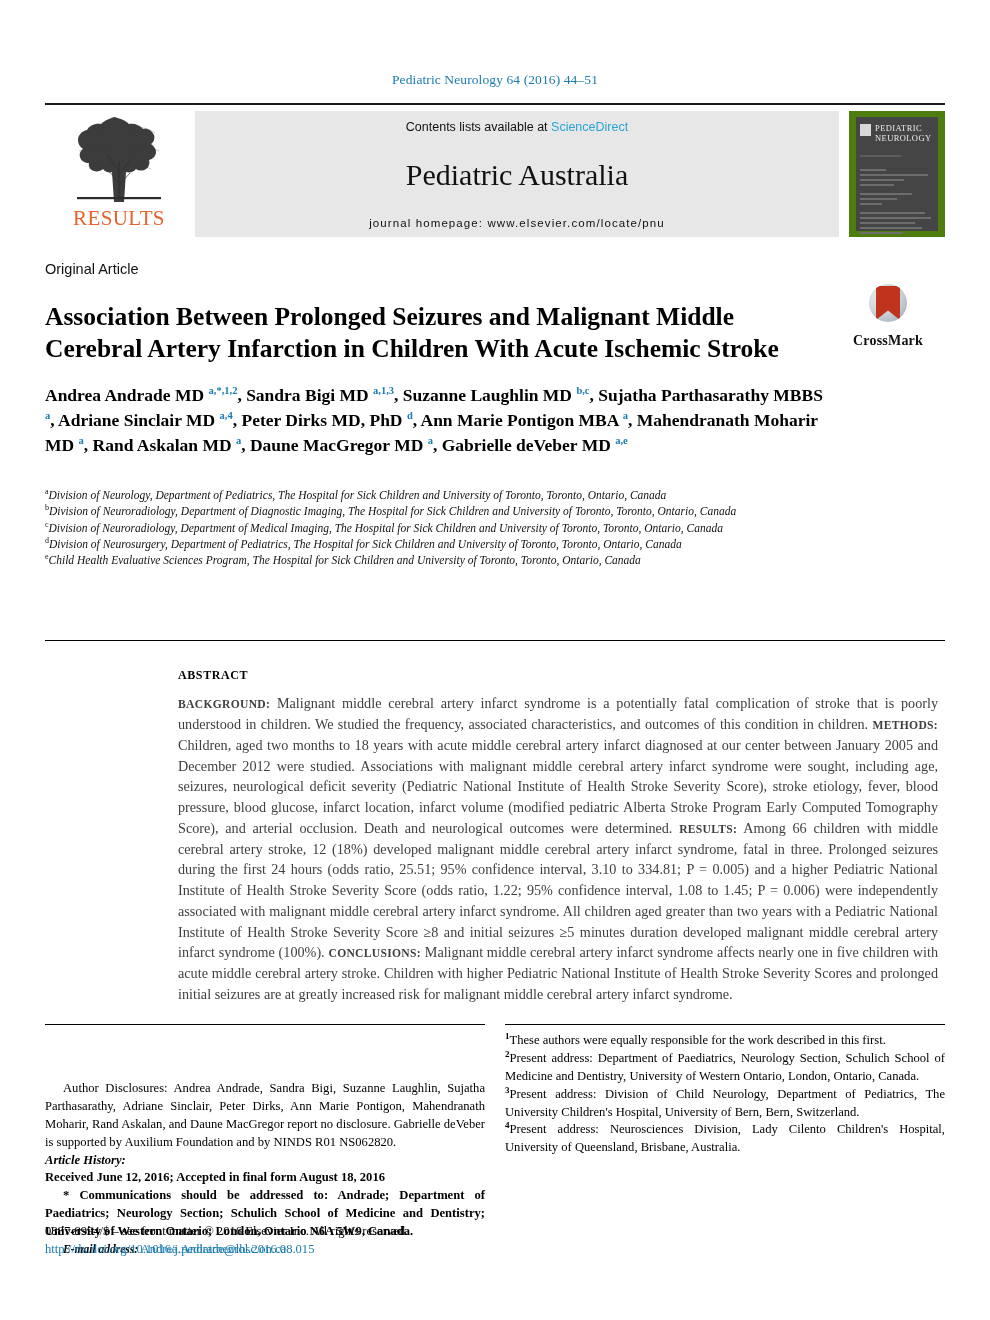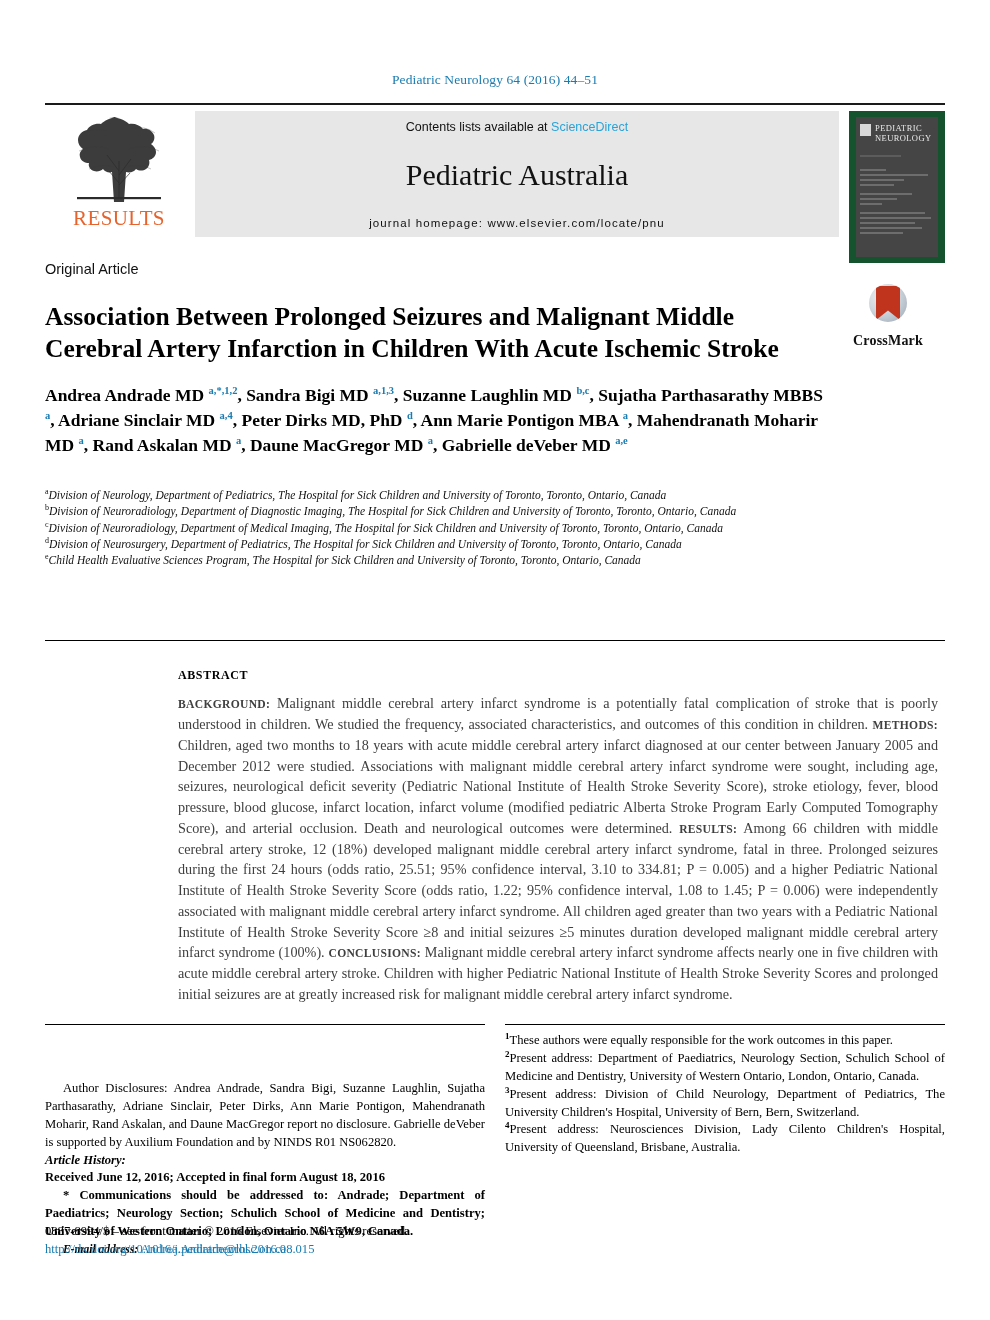--- a/index.html
+++ b/index.html
@@ -96,23 +96,23 @@
   }
   .homepage-line {
     font-family: "Liberation Sans", sans-serif;
     font-size: 11.5px;
     color: #111;
     letter-spacing: 1.1px;
   }
   .cover-thumb {
     flex: 0 0 96px;
     width: 96px;
-    height: 152px;
+    height: 126px;
     margin-left: 10px;
-    background: #14532d;
+    background: #4d7c0f;
     position: relative;
     overflow: hidden;
   }
   .cover-inner {
     position: absolute;
     left: 7px; top: 6px; right: 7px; bottom: 6px;
     background: #454545;
   }
   .cover-title {
     position: absolute;
@@ -433,21 +433,21 @@
     <p class="it">Article History:</p>
     <p class="bold">Received June 12, 2016; Accepted in final form August 18, 2016</p>
     <p class="ind bold">* Communications should be addressed to: Andrade; Department of Paediatrics; Neurology Section; Schulich School of Medicine and Dentistry; University of Western Ontario; London, Ontario N6A 5W9, Canada.</p>
     <p class="email-line">
       <span class="email-lbl">E-mail address:</span>
       <span class="email-val">Andrea.Andrade@lhsc.on.ca</span>
     </p>
   </div>
 
   <div class="foot-right">
-      <p><sup>1</sup><span>These authors were equally responsible for the work outcomes in this paper.</span></p>
+      <p><sup>1</sup><span>These authors were equally responsible for the work described in this first.</span></p>
       <p><sup>2</sup><span>Present address: Department of Paediatrics, Neurology Section, Schulich School of Medicine and Dentistry, University of Western Ontario, London, Ontario, Canada.</span></p>
       <p><sup>3</sup><span>Present address: Division of Child Neurology, Department of Pediatrics, The University Children's Hospital, University of Bern, Bern, Switzerland.</span></p>
       <p><sup>4</sup><span>Present address: Neurosciences Division, Lady Cilento Children's Hospital, University of Queensland, Brisbane, Australia.</span></p>
     </div>
 
   <div class="copyright">
     <div>0887-8994/$ – see front matter © 2016 Elsevier Inc. All rights reserved.</div>
     <div class="doi">http://dx.doi.org/10.1016/j.pediatrneurol.2016.08.015</div>
   </div>
 

